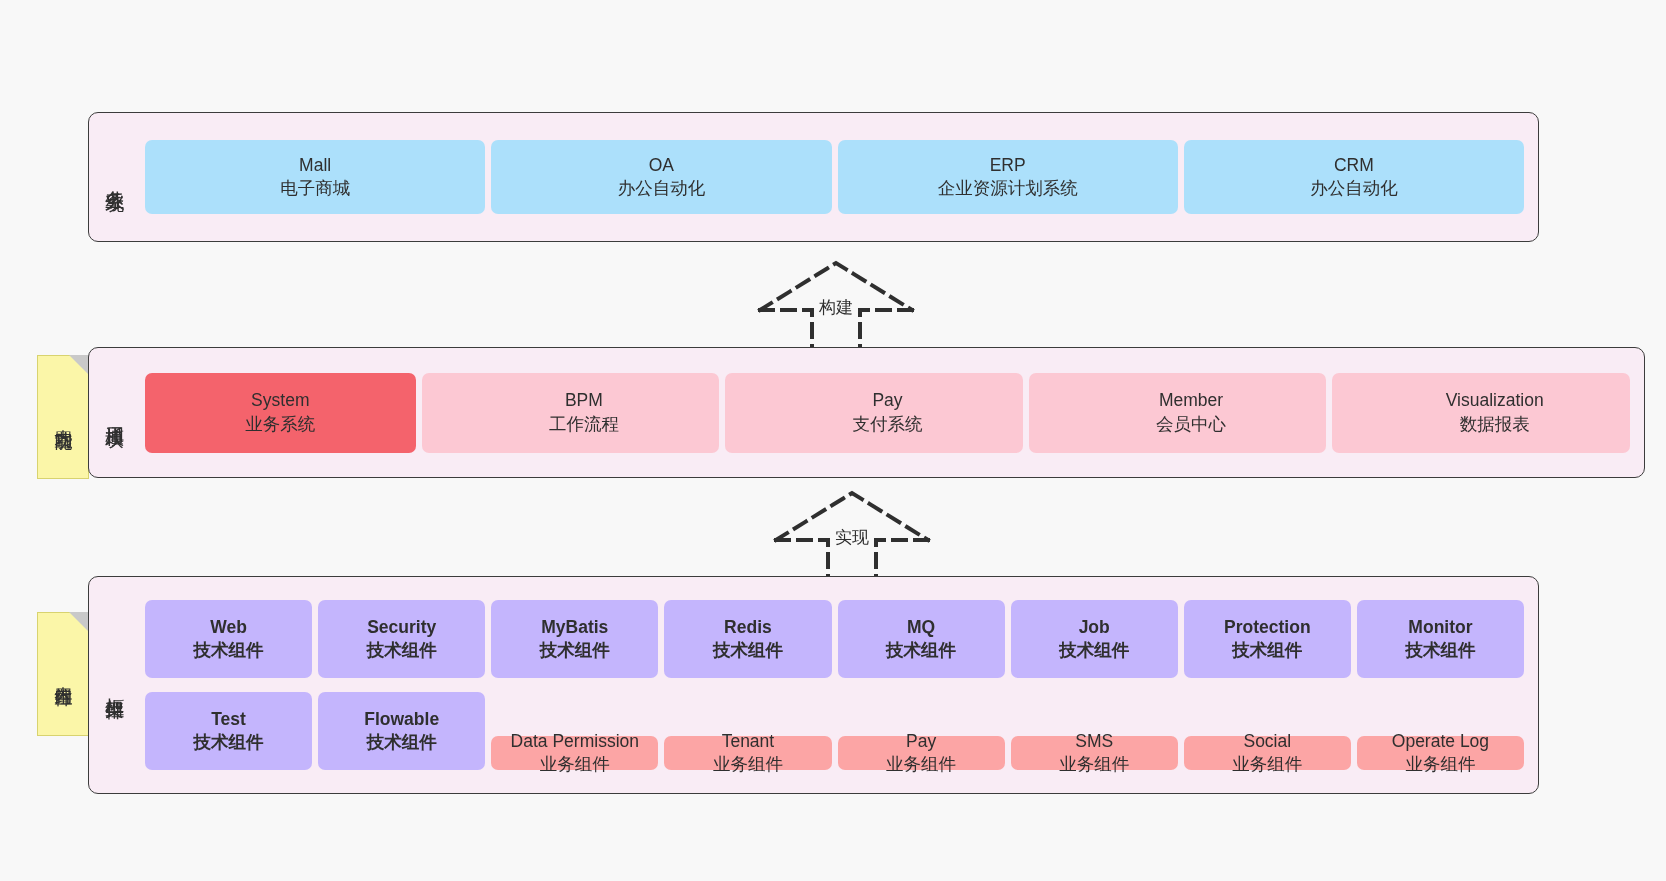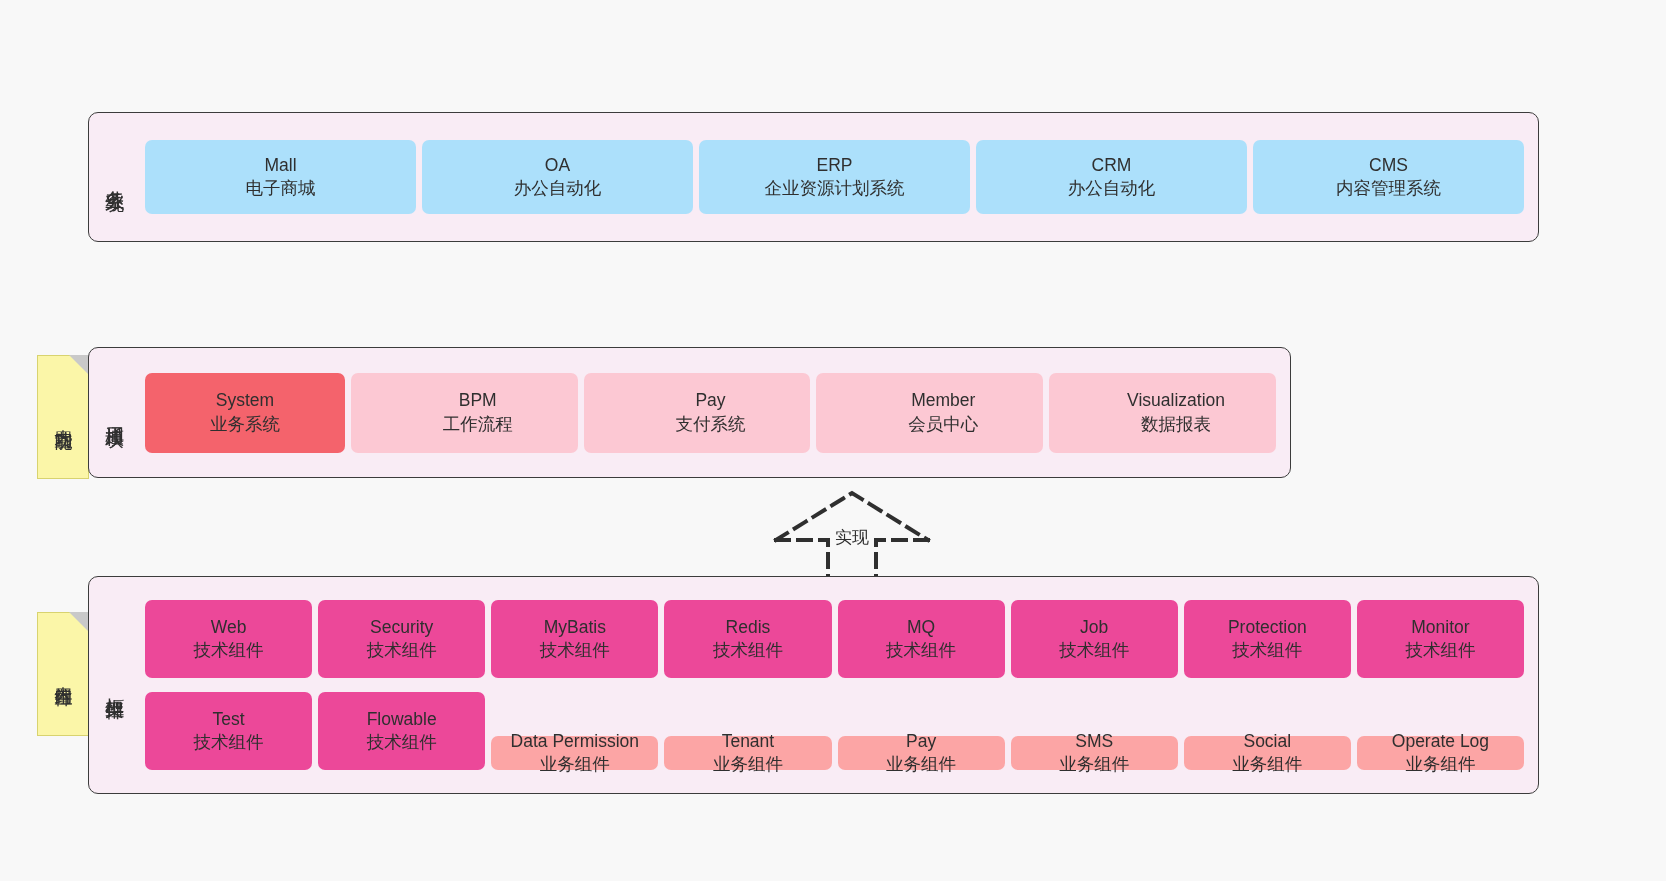--- a/index.html
+++ b/index.html
@@ -77,28 +77,28 @@
     padding: 6px 4px;
   }
   .cell .en { white-space: nowrap; }
   .cell .cn { white-space: nowrap; }
   .cell.wrap-en .en { white-space: normal; }
 
   
   .c-blue       { background: #ace0fb; }
   .c-red        { background: #f4636c; }
   .c-pink       { background: #fcc8d3; padding-left: 31px; }
-  .c-green      { background: #ec4899; }
+  .c-green      { background: #c4b5fd; font-weight: bold; }
   .c-lightgreen { background: #fca5a5; margin-top: 44px; }
 
   
   #layer-business  { left: 88px;  top: 112px; width: 1451px; height: 130px; }
   #layer-business .row { height: 74px; }
 
-  #layer-common    { left: 88px;  top: 347px; width: 1203px; height: 131px; justify-content: flex-end; }
+  #layer-common    { left: 88px;  top: 347px; width: 1557px; height: 131px; justify-content: flex-end; }
   #layer-common .row { height: 80px; }
 
   #layer-framework { left: 88px;  top: 576px; width: 1451px; height: 218px; }
   #layer-framework .row { height: 78px; }
 
   
   .note {
     position: absolute;
     box-sizing: border-box;
     background: #fbf6a8;
@@ -165,28 +165,33 @@
           <span class="cn">办公自动化</span>
         </div>
         <div class="cell c-blue">
           <span class="en">ERP</span>
           <span class="cn">企业资源计划系统</span>
         </div>
         <div class="cell c-blue">
           <span class="en">CRM</span>
           <span class="cn">办公自动化</span>
         </div>
-        <div class="cell c-blue">
-          <span class="en">CMS</span>
-          <span class="cn">内容管理系统</span>
-        </div>
       </div>
     </div>
   </div>
 
+  <div class="arrow" id="arrow-build">
+    <svg width="180" height="96" viewBox="0 0 180 96" fill="none">
+      <path d="M14 52 L90 5 L166 52" stroke="#2f2f2f" stroke-width="4" stroke-dasharray="13 9" fill="none" stroke-linecap="square"></path>
+      <path d="M14 52 L66 52 L66 94" stroke="#2f2f2f" stroke-width="4" stroke-dasharray="13 9" fill="none" stroke-linecap="square"></path>
+      <path d="M166 52 L114 52 L114 94" stroke="#2f2f2f" stroke-width="4" stroke-dasharray="13 9" fill="none" stroke-linecap="square"></path>
+      <path d="M66 94 L114 94" stroke="#2f2f2f" stroke-width="4" stroke-dasharray="13 9" fill="none" stroke-linecap="square"></path>
+    </svg>
+    <div class="arrow-label">构建</div>
+  </div>
 
   <div class="note" id="note-common">
     <span>内置功能</span>
   </div>
   <div class="layer" id="layer-common">
     <div class="layer-title">通用模块</div>
     <div class="layer-body">
       <div class="row">
         <div class="cell c-red">
           <span class="en">System</span>

